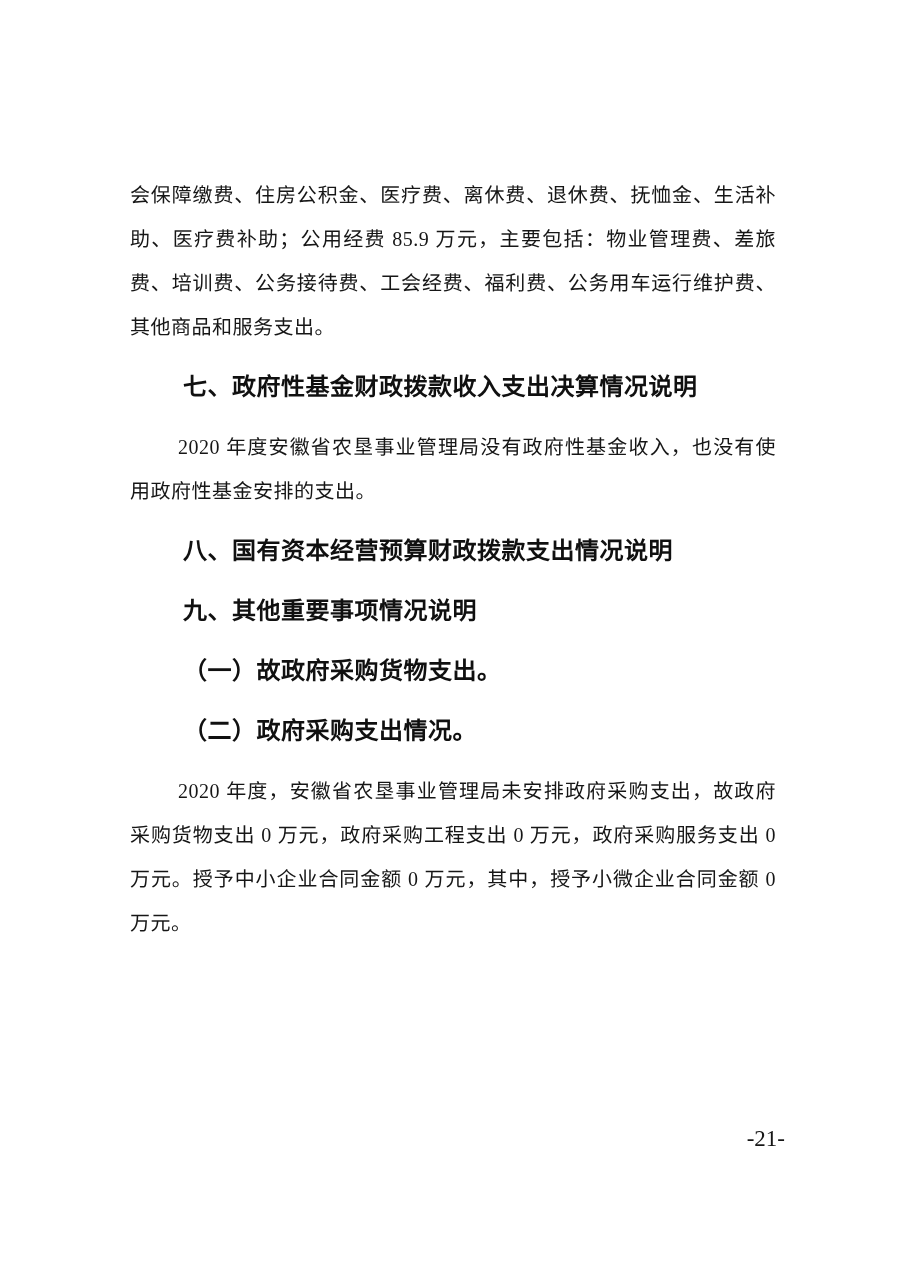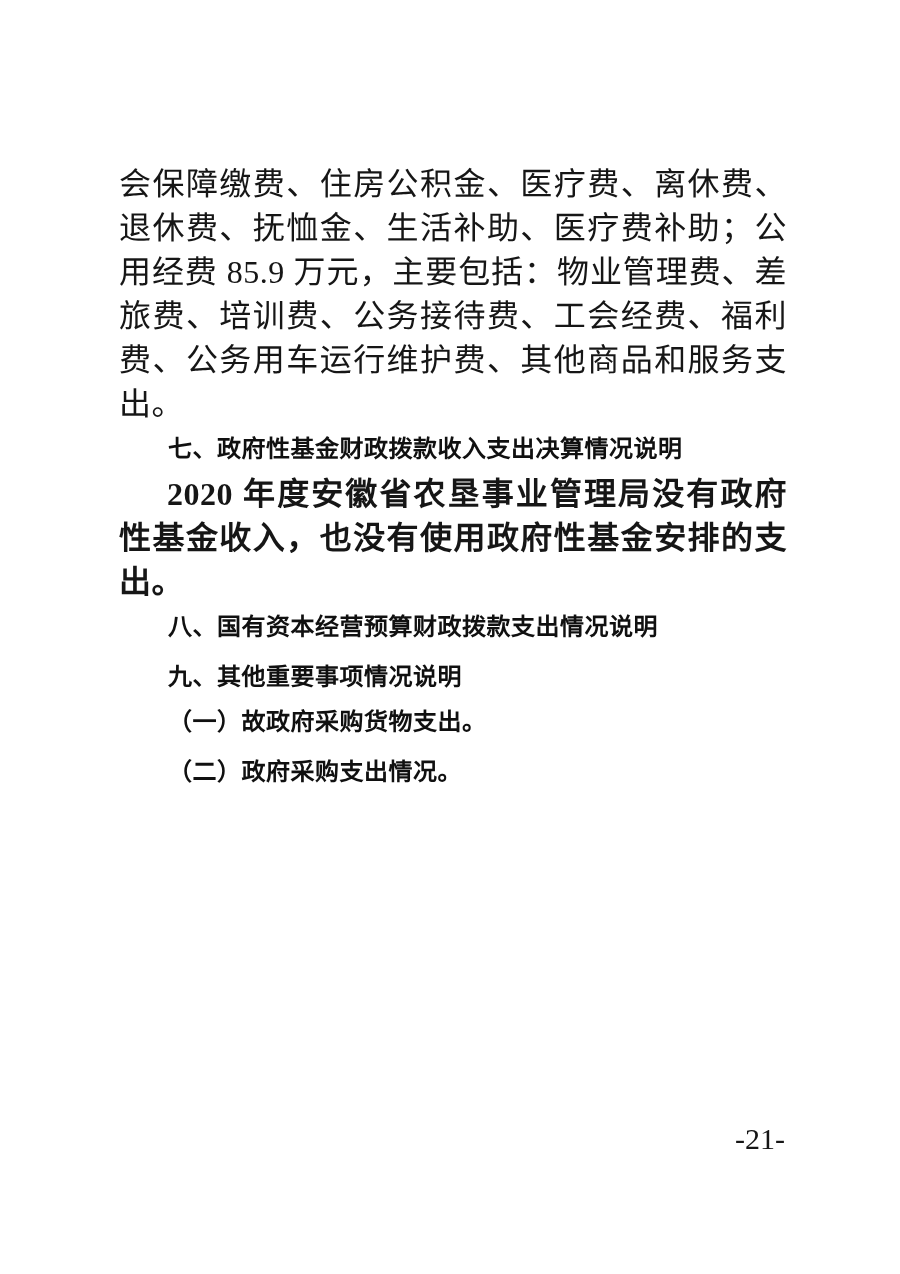--- a/index.html
+++ b/index.html
@@ -14,48 +14,48 @@
     background: #ffffff;
     overflow: hidden;
   }
   .content {
     position: absolute;
     left: 119px;
     top: 162px;
     width: 668px;
   }
   .body-para {
-    margin: 0;
+    margin: 11px;
     font-family: "Liberation Serif", "DejaVu Serif", serif;
-    font-size: 32px;
+    font-size: 20px;
     line-height: 44px;
     color: #161616;
     text-align: justify;
     letter-spacing: 0.5px;
   }
-  .indent { text-indent: 48px; font-weight: bold; }
+  .indent { text-indent: 48px; }
   .cont { text-indent: 0; }
   .heading {
-    margin: 1px;
+    margin: 16px;
     font-family: "DejaVu Sans", "Liberation Sans", sans-serif;
     font-weight: 700;
     font-size: 24px;
     line-height: 44px;
     color: #101010;
     text-indent: 48px;
     text-align: left;
     letter-spacing: 0.5px;
   }
   .gap-top { margin-top: 6px; }
   .page-number {
     position: absolute;
     top: 1127px;
     right: 115px;
     font-family: "Liberation Serif", "DejaVu Serif", serif;
-    font-size: 30px;
+    font-size: 23px;
     line-height: 23px;
     color: #161616;
   }
 </style>
 </head>
 <body>
 
 <div class="page">
   <div class="content">
 
@@ -68,19 +68,20 @@
     <h2 class="heading">八、国有资本经营预算财政拨款支出情况说明</h2>
 
 
     <h2 class="heading gap-top">九、其他重要事项情况说明</h2>
 
     <h3 class="heading">（一）故政府采购货物支出。</h3>
 
 
     <h3 class="heading gap-top">（二）政府采购支出情况。</h3>
 
+    <p class="body-para indent">2020 年度，安徽省农垦事业管理局未安排政府采购支出，故政府采购货物支出 0 万元，政府采购工程支出 0 万元，政府采购服务支出 0 万元。授予中小企业合同金额 0 万元，其中，授予小微企业合同金额 0 万元。</p>
 
 
 
   </div>
 
   <div class="page-number">-21-</div>
 </div>
 
 </body></html>

